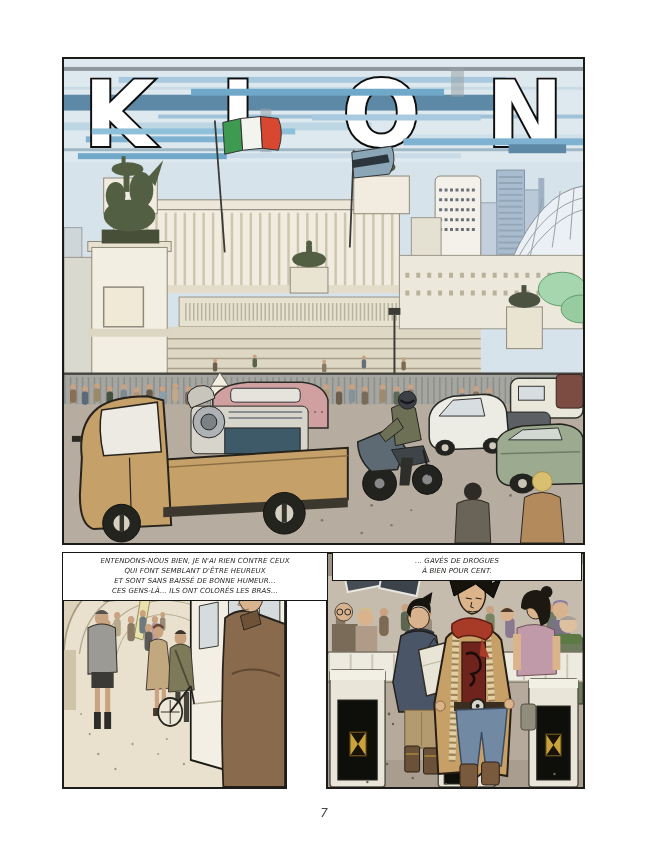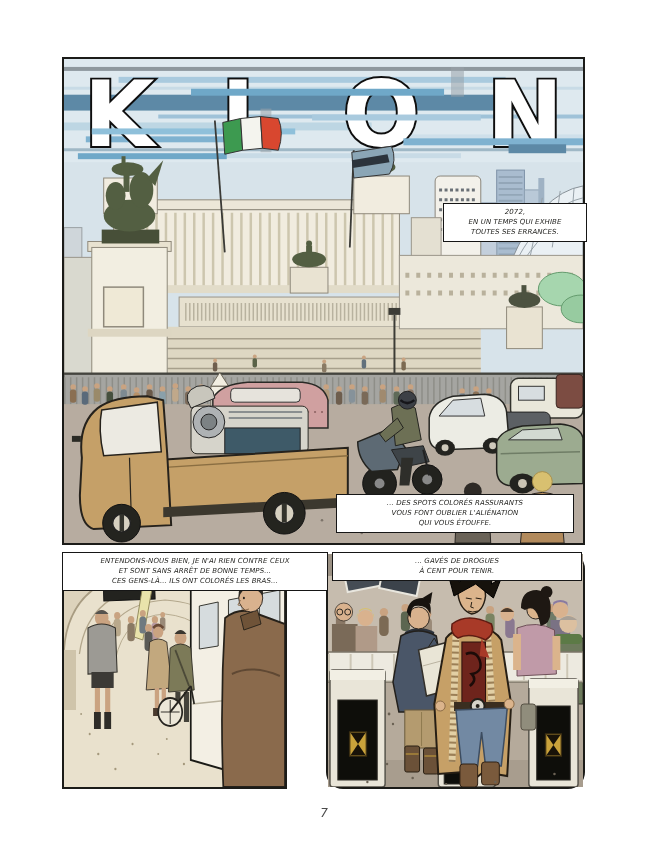--- a/index.html
+++ b/index.html
@@ -7,21 +7,21 @@
     position:relative;width:648px;height:850px;background:#ffffff;
     font-family:"DejaVu Sans","Liberation Sans",sans-serif;overflow:hidden;
     box-shadow:0 0 4px rgba(0,0,0,.25);
   }
   .panel{
     position:absolute;border:2px solid #1b1b18;box-sizing:border-box;background:#fff;
   }
   .panel svg{display:block;width:100%;height:100%;}
   #panel-city{left:62px;top:57px;width:523px;height:488px;}
   #panel-metro{left:62px;top:552px;width:225px;height:237px;}
-  #panel-gates{left:326px;top:552px;width:259px;height:237px;border-radius:17px;}
+  #panel-gates{left:326px;top:552px;width:259px;height:237px;}
   .cap{
     position:absolute;z-index:5;background:#ffffff;border:1.6px solid #161616;
     padding:3px 5px 4px;text-align:center;color:#1d1d1a;
     font-style:italic;font-size:7px;line-height:10px;letter-spacing:.1px;
     font-family:"DejaVu Sans","Liberation Sans",sans-serif;white-space:nowrap;
   }
   #cap-intro{left:379px;top:144px;width:132px;}
   #cap-spots{left:272px;top:435px;width:226px;}
   #cap-metro{left:-2px;top:-2px;width:254px;}
   #cap-gates{left:4px;top:-2px;width:238px;}
@@ -299,30 +299,20 @@
       <g>
         <circle cx="412" cy="436" r="9" fill="#2e2a26"></circle>
         <path d="M396 448 Q412 440 428 448 L430 488 L394 488 Z" fill="#6a6358" stroke="#2a2622"></path>
       </g>
       <g>
         <circle cx="482" cy="426" r="10" fill="#d8c070" stroke="#a8904c"></circle>
         <path d="M464 442 Q482 432 500 442 L504 488 L460 488 Z" fill="#b28a5c" stroke="#2a2622"></path>
       </g>
     </svg>
 
-    <div class="cap" id="cap-intro">
-      <div>2072,</div>
-      <div>EN UN TEMPS QUI EXHIBE</div>
-      <div>TOUTES SES ERRANCES.</div>
-    </div>
-    <div class="cap" id="cap-spots">
-      <div>... DES SPOTS COLORÉS RASSURANTS</div>
-      <div>VOUS FONT OUBLIER L'ALIÉNATION</div>
-      <div>QUI VOUS ÉTOUFFE.</div>
-    </div>
   </div>
 
   <div class="panel" id="panel-metro">
     <svg viewBox="0 0 258 233" preserveAspectRatio="none">
       <rect width="258" height="233" fill="#e9e1cd"></rect>
       <g>
         <path d="M0 96 Q6 18 118 14 Q232 18 244 92 L258 90 L258 0 L0 0 Z" fill="#ddd3bc"></path>
         <path d="M0 96 Q6 18 118 14 Q232 18 244 92" fill="none" stroke="#a89c82" stroke-width="2"></path>
         <path d="M18 100 Q28 34 118 30 Q210 34 228 96" fill="none" stroke="#b3a78c" stroke-width="1.5"></path>
         <path d="M40 104 Q52 50 118 46 Q188 50 206 100" fill="none" stroke="#b3a78c" stroke-width="1.2"></path>
@@ -415,21 +405,22 @@
         <circle cx="110" cy="200" r="1.1"></circle>
           <circle cx="30" cy="180" r="1.2"></circle>
           <circle cx="120" cy="185" r="1.1"></circle>
         <circle cx="140" cy="210" r="1.3"></circle>
           <circle cx="20" cy="160" r="1.1"></circle>
       </g>
     </svg>
 
     <div class="cap" id="cap-metro">
       <div>ENTENDONS-NOUS BIEN, JE N'AI RIEN CONTRE CEUX</div>
-      <div>ET SONT SANS ARRÊT DE BONNE TEMPS...</div>
+      <div>QUI FONT SEMBLANT D'ÊTRE HEUREUX</div>
+      <div>ET SONT SANS BAISSÉ DE BONNE HUMEUR...</div>
       <div>CES GENS-LÀ... ILS ONT COLORÉS LES BRAS...</div>
     </div>
   </div>
 
   <div class="panel" id="panel-gates">
     <svg viewBox="0 0 259 233" preserveAspectRatio="none">
       <rect width="259" height="233" fill="#b5aa9b"></rect>
       <rect width="259" height="100" fill="#c6bcae"></rect>
       <polygon points="0,0 259,0 259,10 0,22" fill="#9b9184"></polygon>
       <g>
@@ -565,18 +556,18 @@
         <circle cx="120" cy="230" r="1.1"></circle>
           <circle cx="230" cy="220" r="1.3"></circle>
           <circle cx="40" cy="228" r="1.2"></circle>
         <circle cx="62" cy="160" r="1.4"></circle>
           <circle cx="66" cy="170" r="1.2"></circle>
       </g>
     </svg>
 
     <div class="cap" id="cap-gates">
       <div>... GAVÉS DE DROGUES</div>
-      <div>À CENT POUR TENIR.</div>
+      <div>À BIEN POUR CENT.</div>
     </div>
   </div>
 
   <div class="page-num">7</div>
 </div>
 
 </body></html>

